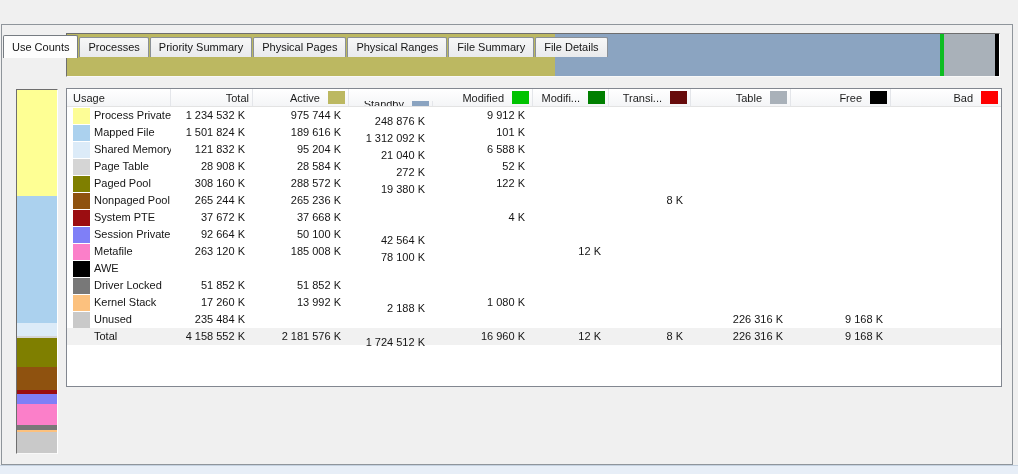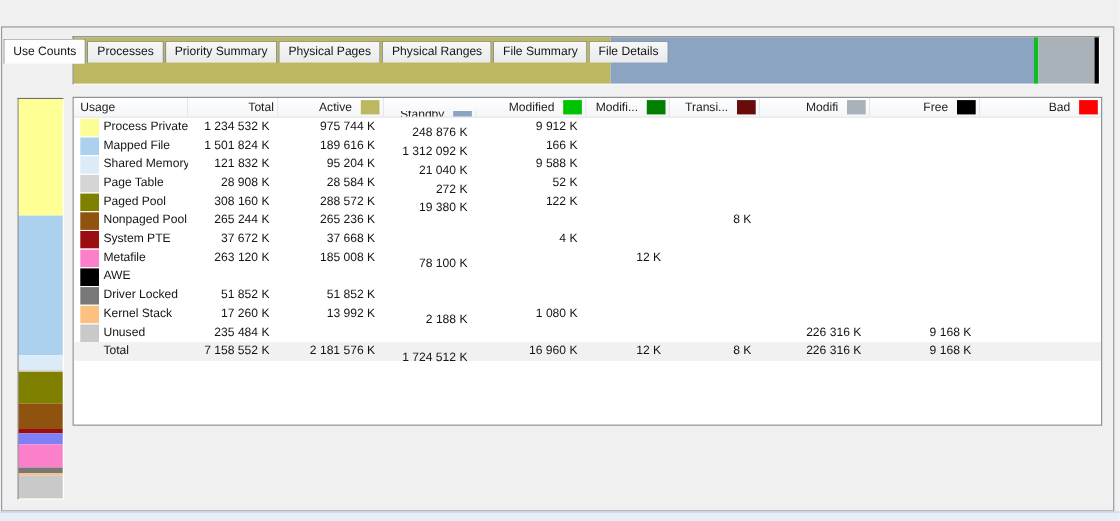--- a/index.html
+++ b/index.html
@@ -97,21 +97,21 @@
         </div>
         <div class="hcell c5">
           <span>Modifi...</span>
           <span class="hswatch" style="background: rgb(0, 127, 0);"></span>
         </div>
         <div class="hcell c6">
           <span>Transi...</span>
           <span class="hswatch" style="background: rgb(103, 11, 11);"></span>
         </div>
         <div class="hcell c7">
-          <span>Modifi</span>
+          <span>Table</span>
           <span class="hswatch" style="background: rgb(169, 177, 185);"></span>
         </div>
         <div class="hcell c8">
           <span>Free</span>
           <span class="hswatch" style="background: rgb(0, 0, 0);"></span>
         </div>
         <div class="hcell c9">
           <span>Bad</span>
           <span class="hswatch" style="background: rgb(254, 0, 0);"></span>
         </div>
@@ -133,36 +133,36 @@
           <div class="cell c9"></div>
         </div>
         <div class="row">
           <div class="cell usage c0">
             <span class="rswatch" style="background: rgb(171, 209, 238);"></span>
             <span>Mapped File</span>
           </div>
           <div class="cell c1">1 501 824 K</div>
           <div class="cell c2">189 616 K</div>
           <div class="cell c3">1 312 092 K</div>
-          <div class="cell c4">166 K</div>
+          <div class="cell c4">101 K</div>
           <div class="cell c5"></div>
           <div class="cell c6"></div>
           <div class="cell c7"></div>
           <div class="cell c8"></div>
           <div class="cell c9"></div>
         </div>
         <div class="row">
           <div class="cell usage c0">
             <span class="rswatch" style="background: rgb(220, 235, 248);"></span>
             <span>Shared Memory</span>
           </div>
           <div class="cell c1">121 832 K</div>
           <div class="cell c2">95 204 K</div>
           <div class="cell c3">21 040 K</div>
-          <div class="cell c4">9 588 K</div>
+          <div class="cell c4">6 588 K</div>
           <div class="cell c5"></div>
           <div class="cell c6"></div>
           <div class="cell c7"></div>
           <div class="cell c8"></div>
           <div class="cell c9"></div>
         </div>
         <div class="row">
           <div class="cell usage c0">
             <span class="rswatch" style="background: rgb(213, 213, 213);"></span>
             <span>Page Table</span>
@@ -217,20 +217,35 @@
           <div class="cell c3"></div>
           <div class="cell c4">4 K</div>
           <div class="cell c5"></div>
           <div class="cell c6"></div>
           <div class="cell c7"></div>
           <div class="cell c8"></div>
           <div class="cell c9"></div>
         </div>
         <div class="row">
           <div class="cell usage c0">
+            <span class="rswatch" style="background: rgb(127, 127, 247);"></span>
+            <span>Session Private</span>
+          </div>
+          <div class="cell c1">92 664 K</div>
+          <div class="cell c2">50 100 K</div>
+          <div class="cell c3">42 564 K</div>
+          <div class="cell c4"></div>
+          <div class="cell c5"></div>
+          <div class="cell c6"></div>
+          <div class="cell c7"></div>
+          <div class="cell c8"></div>
+          <div class="cell c9"></div>
+        </div>
+        <div class="row">
+          <div class="cell usage c0">
             <span class="rswatch" style="background: rgb(251, 127, 201);"></span>
             <span>Metafile</span>
           </div>
           <div class="cell c1">263 120 K</div>
           <div class="cell c2">185 008 K</div>
           <div class="cell c3">78 100 K</div>
           <div class="cell c4"></div>
           <div class="cell c5">12 K</div>
           <div class="cell c6"></div>
           <div class="cell c7"></div>
@@ -294,21 +309,21 @@
           <div class="cell c5"></div>
           <div class="cell c6"></div>
           <div class="cell c7">226 316 K</div>
           <div class="cell c8">9 168 K</div>
           <div class="cell c9"></div>
         </div>
         <div class="row total-row">
           <div class="cell usage c0">
             <span>Total</span>
           </div>
-          <div class="cell c1">7 158 552 K</div>
+          <div class="cell c1">4 158 552 K</div>
           <div class="cell c2">2 181 576 K</div>
           <div class="cell c3">1 724 512 K</div>
           <div class="cell c4">16 960 K</div>
           <div class="cell c5">12 K</div>
           <div class="cell c6">8 K</div>
           <div class="cell c7">226 316 K</div>
           <div class="cell c8">9 168 K</div>
           <div class="cell c9"></div>
         </div>
       </div>

